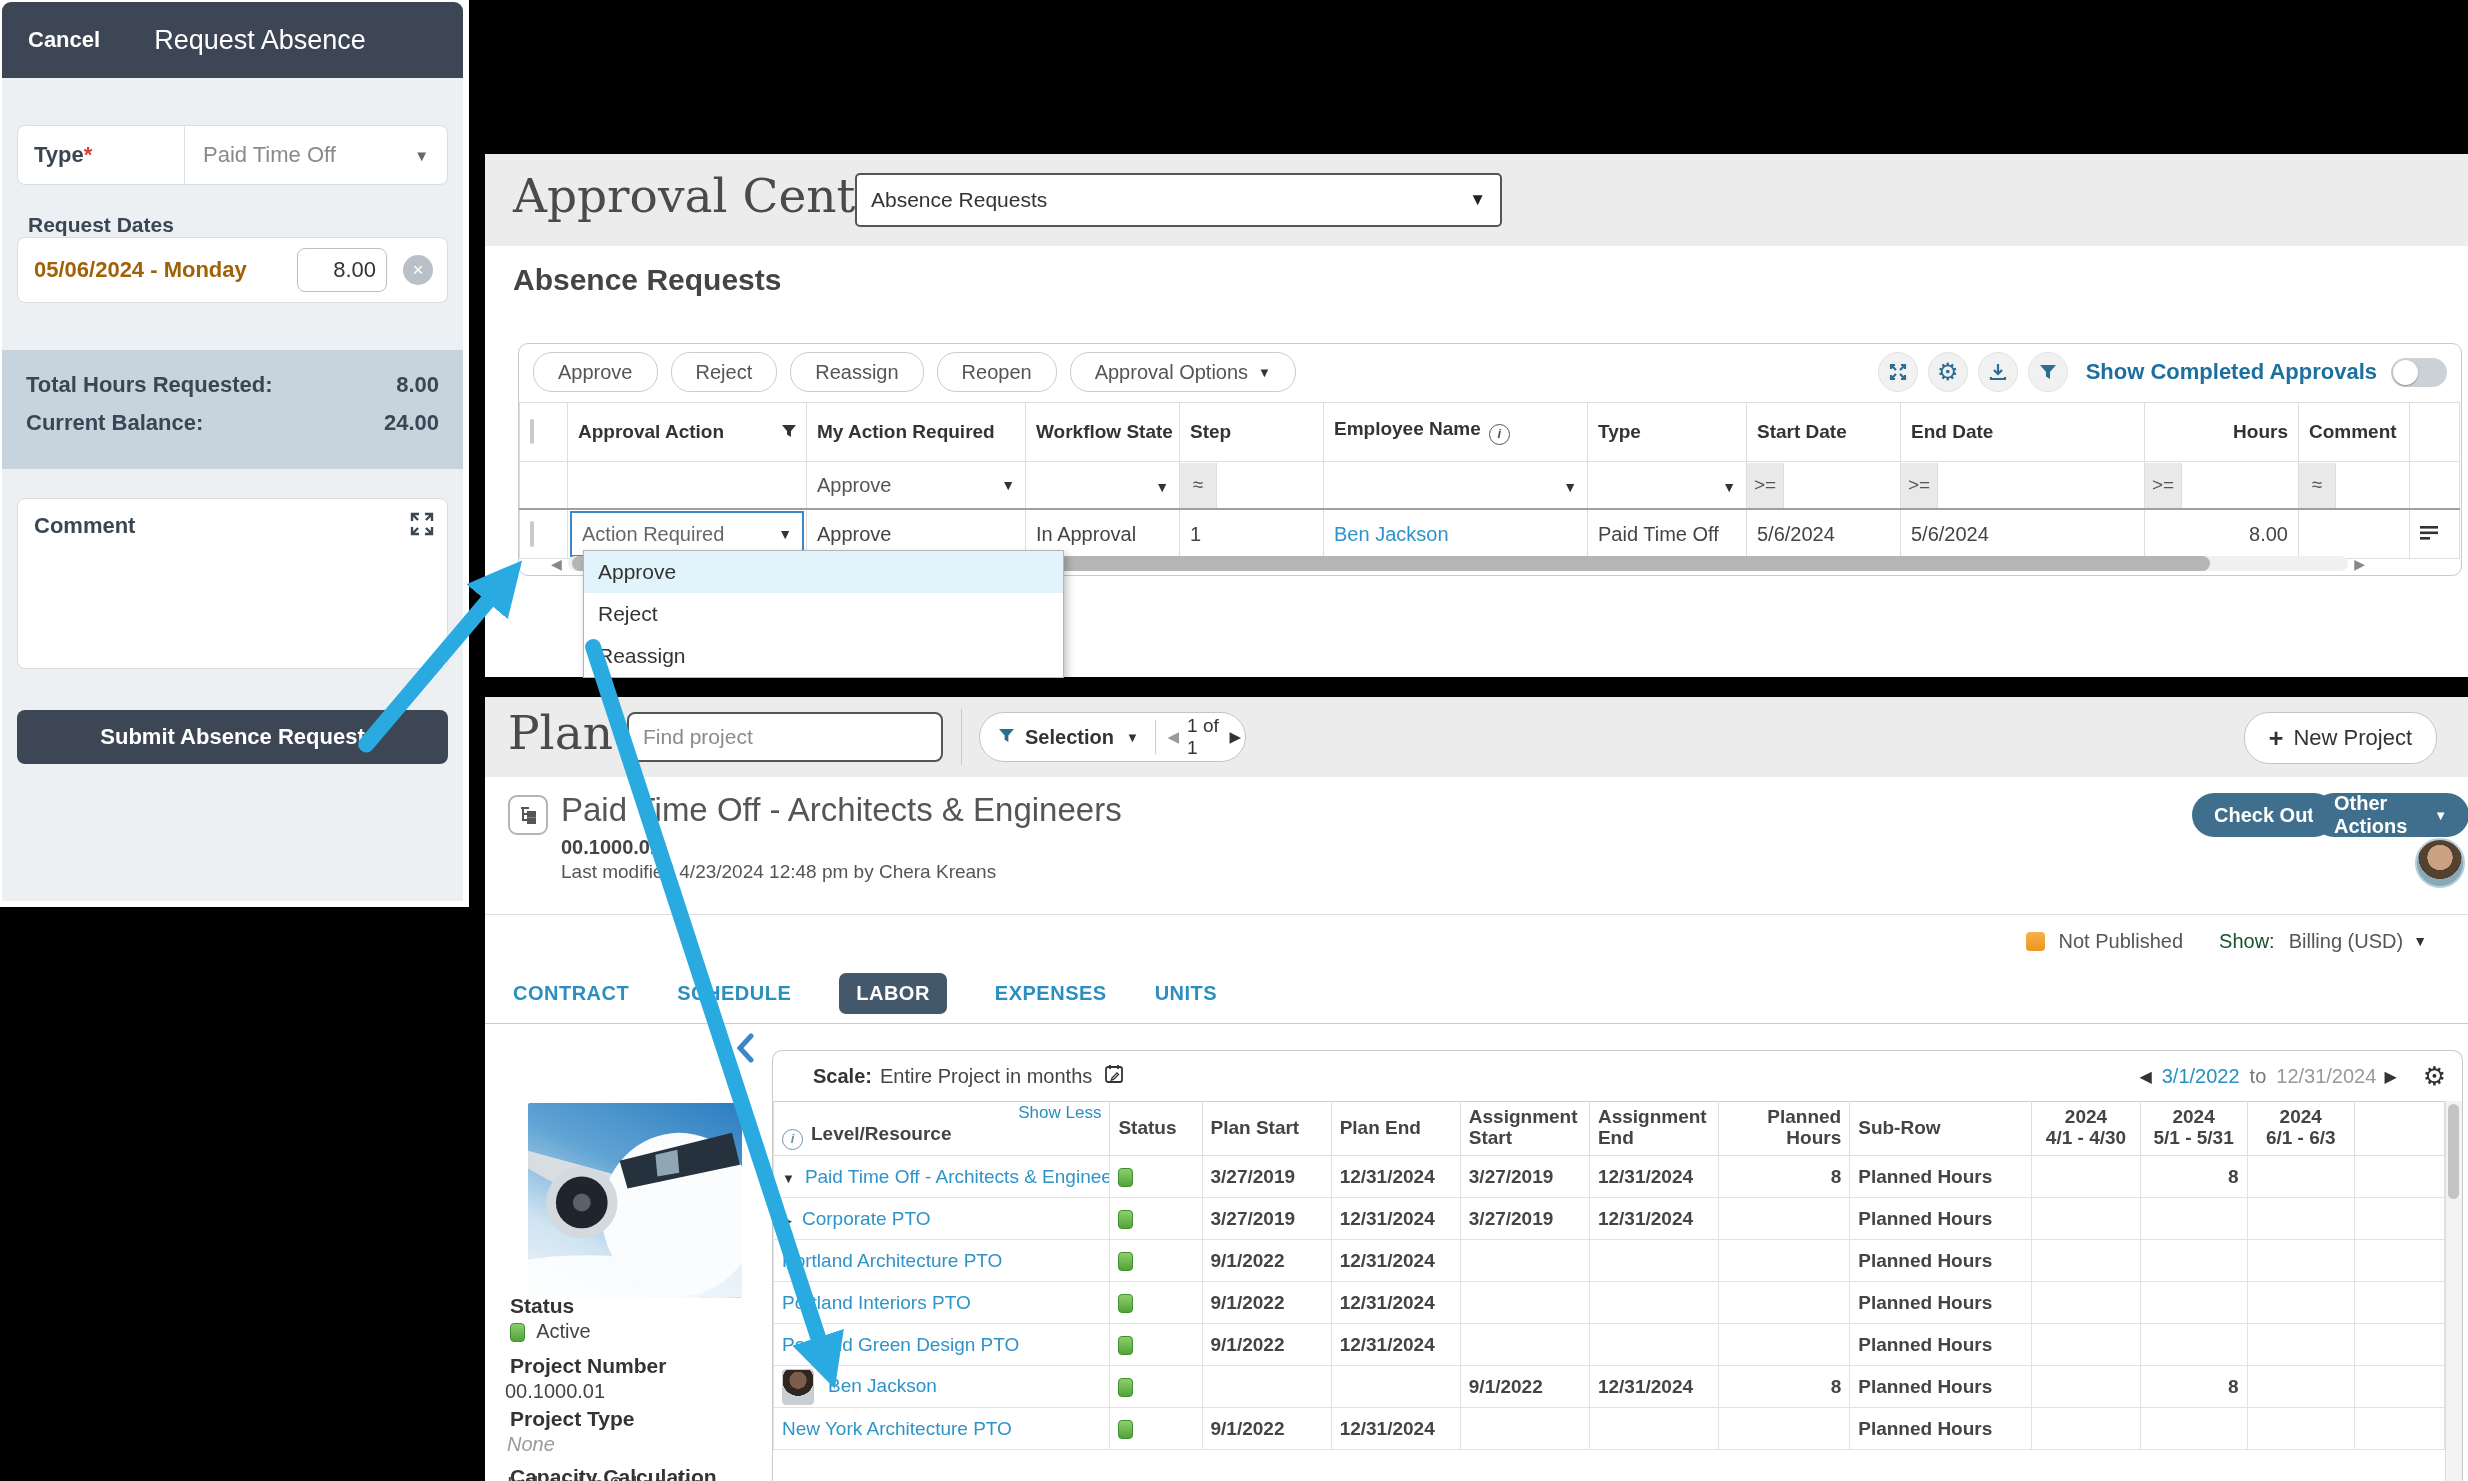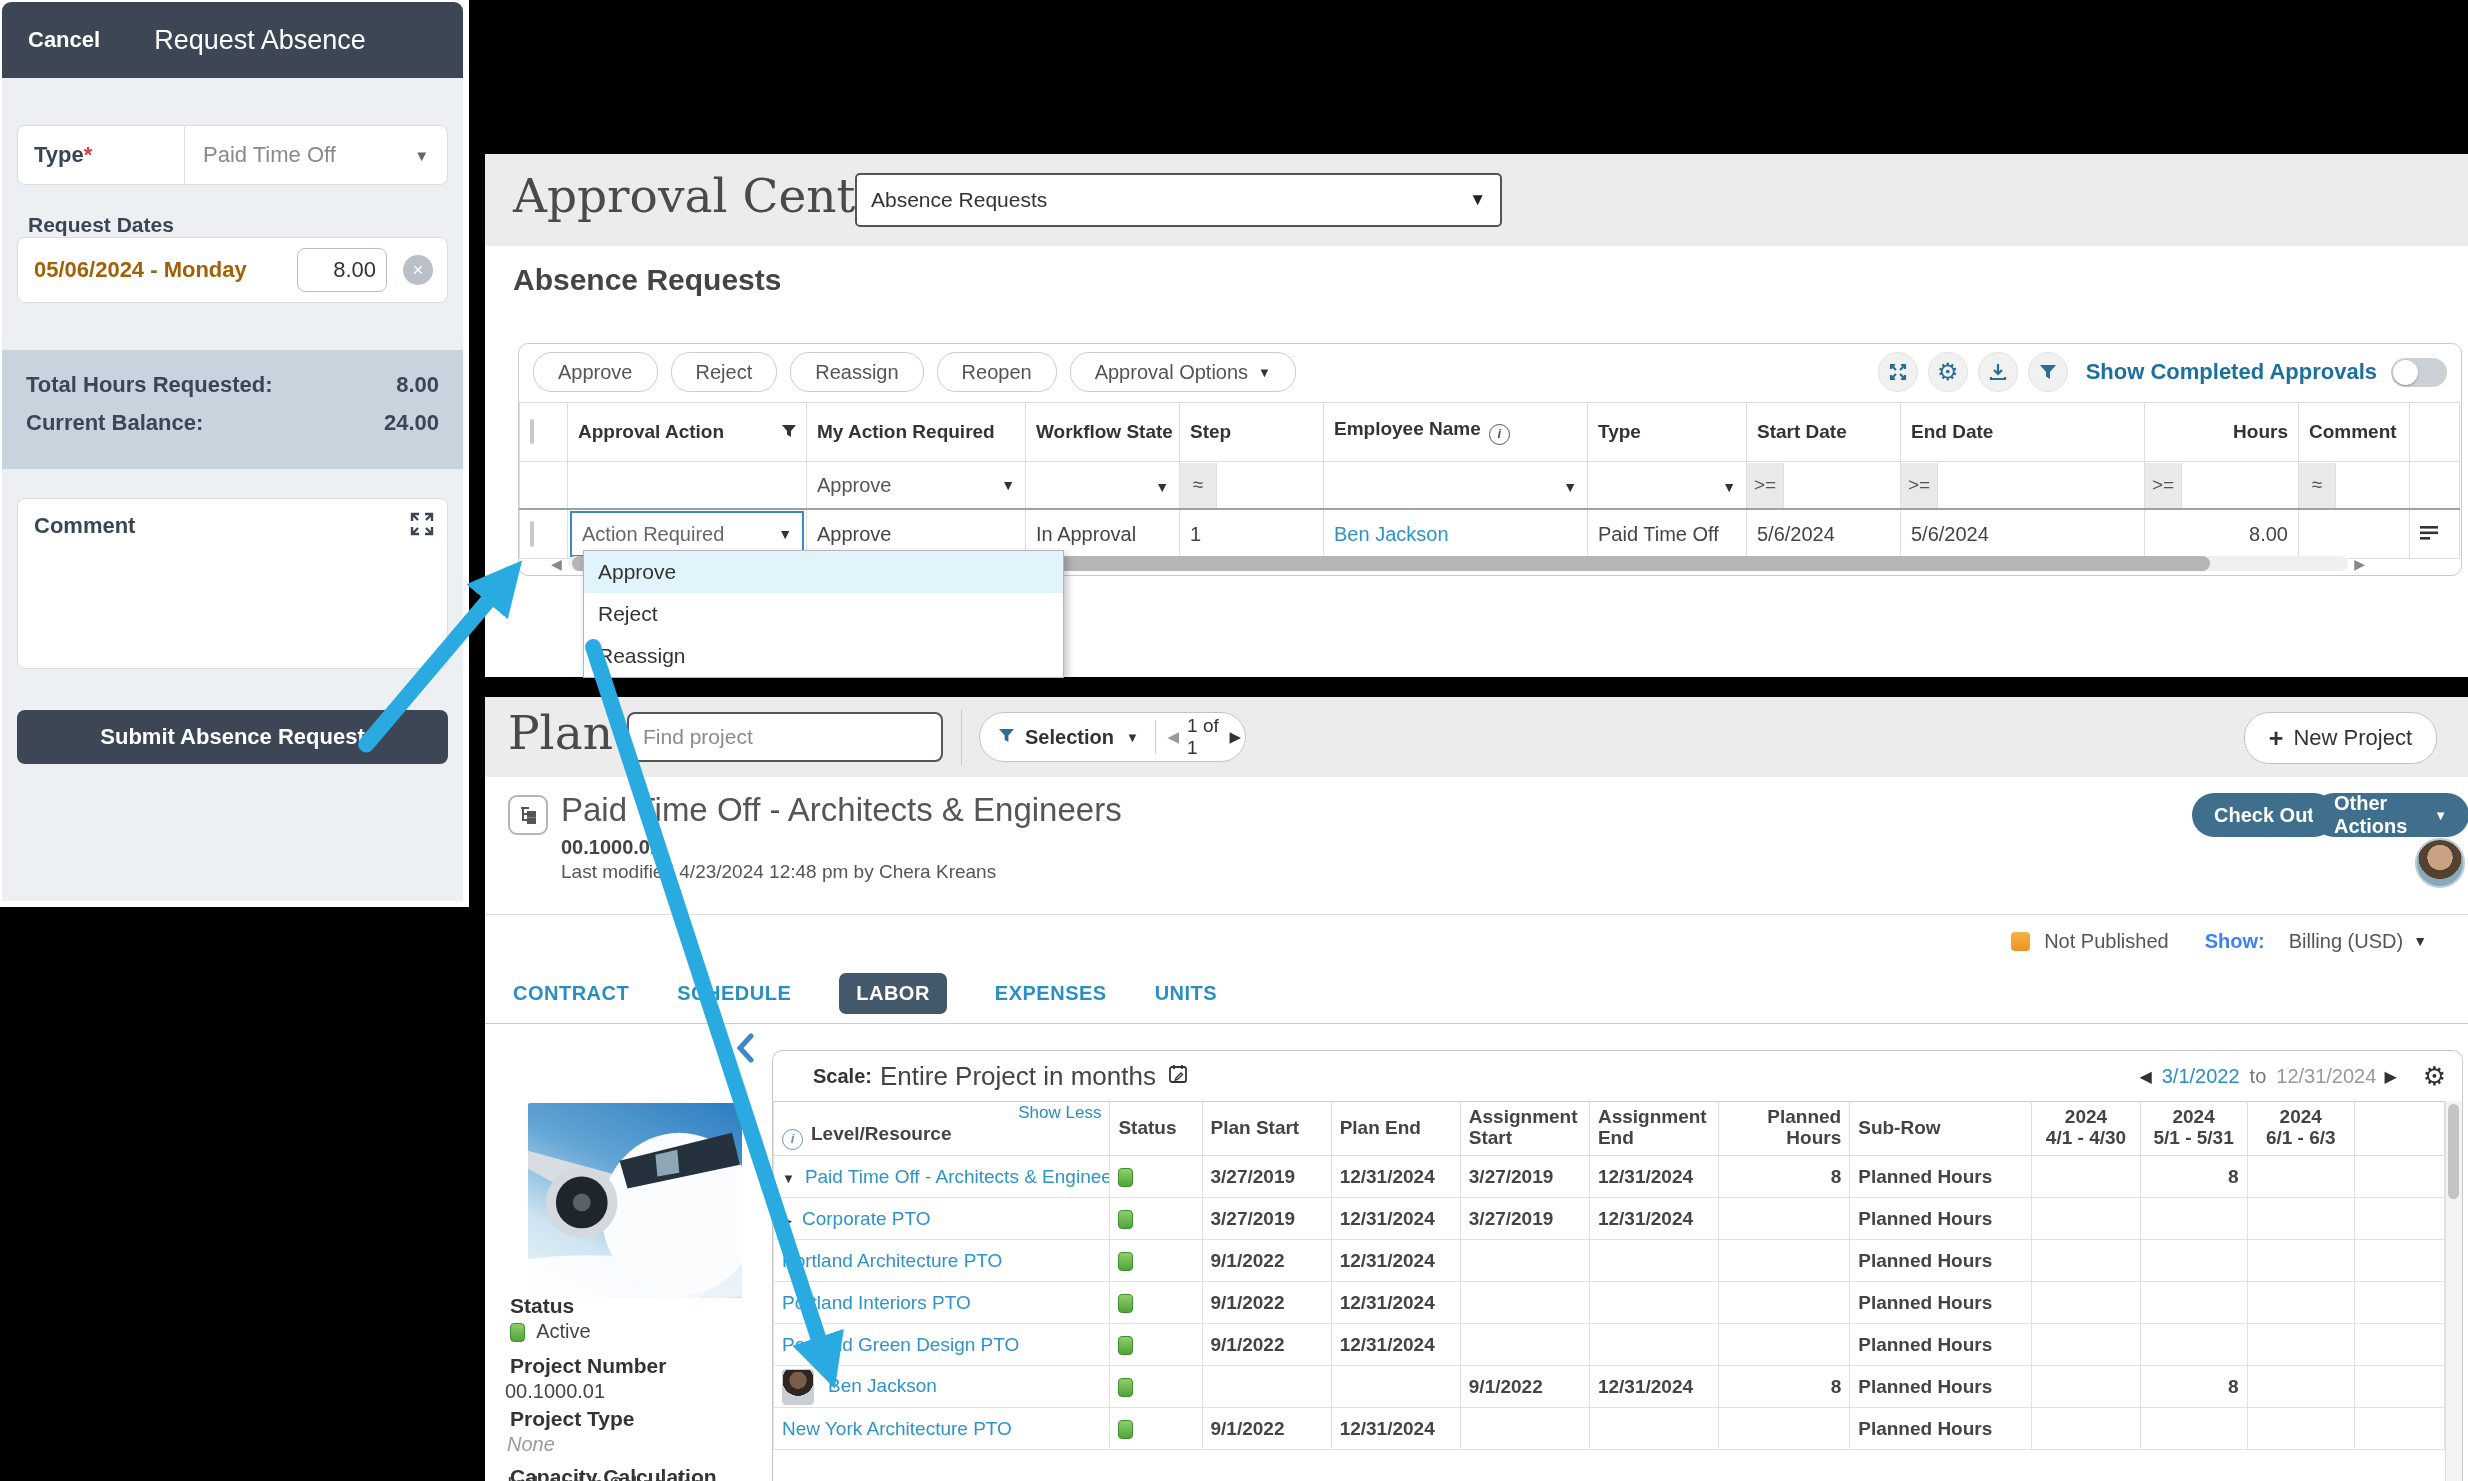--- a/index.html
+++ b/index.html
@@ -97,36 +97,36 @@
   .proj-num{position:absolute;left:76px;top:139px;font-size:20px;font-weight:bold;color:#444;}
   .proj-mod{position:absolute;left:76px;top:164px;font-size:19px;color:#555;}
   .checkout{position:absolute;left:1707px;top:96px;height:44px;border-radius:22px;padding:0 22px;font-size:20px;}
   .otheract{position:absolute;left:1827px;top:96px;height:44px;border-radius:22px;padding:0 22px;font-size:20px;}
   .otheract .mini-caret{font-size:13px;margin-left:10px;}
   .avatar{position:absolute;left:1930px;top:141px;width:46px;height:46px;border-radius:50%;border:2px solid #b8cdd9;background:radial-gradient(circle at 50% 38%,#caa183 0 34%,#54412f 35% 58%,#87a9b8 59%);}
   .pl-div1{position:absolute;left:0;top:217px;right:0;height:1px;background:#ddd;}
   .npub{position:absolute;top:227px;right:42px;display:flex;align-items:center;height:34px;}
   .osq{width:19px;height:19px;border-radius:4px;background:linear-gradient(180deg,#f6b24a,#ec9420);margin-right:14px;}
   .npub .t1{font-size:20px;color:#555;margin-right:36px;}
-  .npub .t2{font-size:20px;font-weight:bold;color:#3b82f6;margin-right:24px;}
+  .npub .t2{font-size:20px;font-weight:normal;color:#14532d;margin-right:14px;}
   .npub .t3{font-size:20px;color:#555;margin-right:10px;}
   .npub .c{font-size:14px;color:#333;cursor:pointer;}
   .tabs{position:absolute;left:28px;top:271px;display:flex;align-items:center;height:50px;}
   .tab{font-size:20px;font-weight:bold;color:#2a8fc0;letter-spacing:0.5px;margin-right:48px;cursor:pointer;}
   .tab.active{background:#44586c;color:#fff;border-radius:7px;padding:9px 17px;margin-right:48px;}
   .pl-div2{position:absolute;left:0;top:326px;right:0;height:1px;background:#ccc;}
   .chev{position:absolute;left:249px;top:336px;cursor:pointer;}
   .plane{position:absolute;left:43px;top:406px;width:214px;height:195px;background:linear-gradient(205deg,#2c7dc0 0%,#61a4d4 40%,#cfe4f1 72%,#eef5fa 100%);border-radius:2px;overflow:hidden;}
   .sb-label{position:absolute;left:25px;font-size:21px;font-weight:bold;color:#333;}
   .sb-val{position:absolute;font-size:20px;color:#444;}
   .gsq{display:inline-block;width:15px;height:19px;border-radius:4px;background:linear-gradient(180deg,#8ed06b,#53a23a);border:1px solid #3e8f2e;box-sizing:border-box;vertical-align:middle;}
   .gcard{position:absolute;left:287px;top:353px;width:1689px;height:432px;border:1px solid #c9c9c9;border-bottom:none;border-radius:10px 10px 0 0;background:#fff;overflow:hidden;}
   .scale-row{position:absolute;left:0;top:0;right:0;height:50px;display:flex;align-items:center;border-bottom:1px solid #ccc;}
   .scale-row .sl{font-size:20px;font-weight:bold;color:#333;margin-left:40px;}
-  .scale-row .sv{font-size:26px;color:#444;margin-left:8px;}
+  .scale-row .sv{font-size:20px;color:#444;margin-left:8px;}
   .scale-row .cal{margin-left:12px;cursor:pointer;}
   .rng{margin-left:auto;display:flex;align-items:center;margin-right:16px;}
   .rng .ar{font-size:16px;color:#333;cursor:pointer;}
   .rng .from{font-size:20px;color:#2a8fc0;margin:0 10px;cursor:pointer;}
   .rng .to{font-size:20px;color:#777;margin-right:10px;}
   .rng .till{font-size:20px;color:#999;margin-right:8px;}
   .rng .gear2{font-size:26px;color:#333;margin-left:26px;cursor:pointer;}
   table.ptab{position:absolute;left:0;top:50px;border-collapse:collapse;table-layout:fixed;width:1672px;}
   table.ptab th{border:1px solid #ddd;border-top:none;font-size:19px;font-weight:bold;color:#444;text-align:left;vertical-align:middle;padding:2px 8px;line-height:1.1;height:50px;overflow:hidden;}
   table.ptab td{border:1px solid #e2e2e2;font-size:19px;color:#444;height:41px;padding:0 8px;overflow:hidden;white-space:nowrap;}

